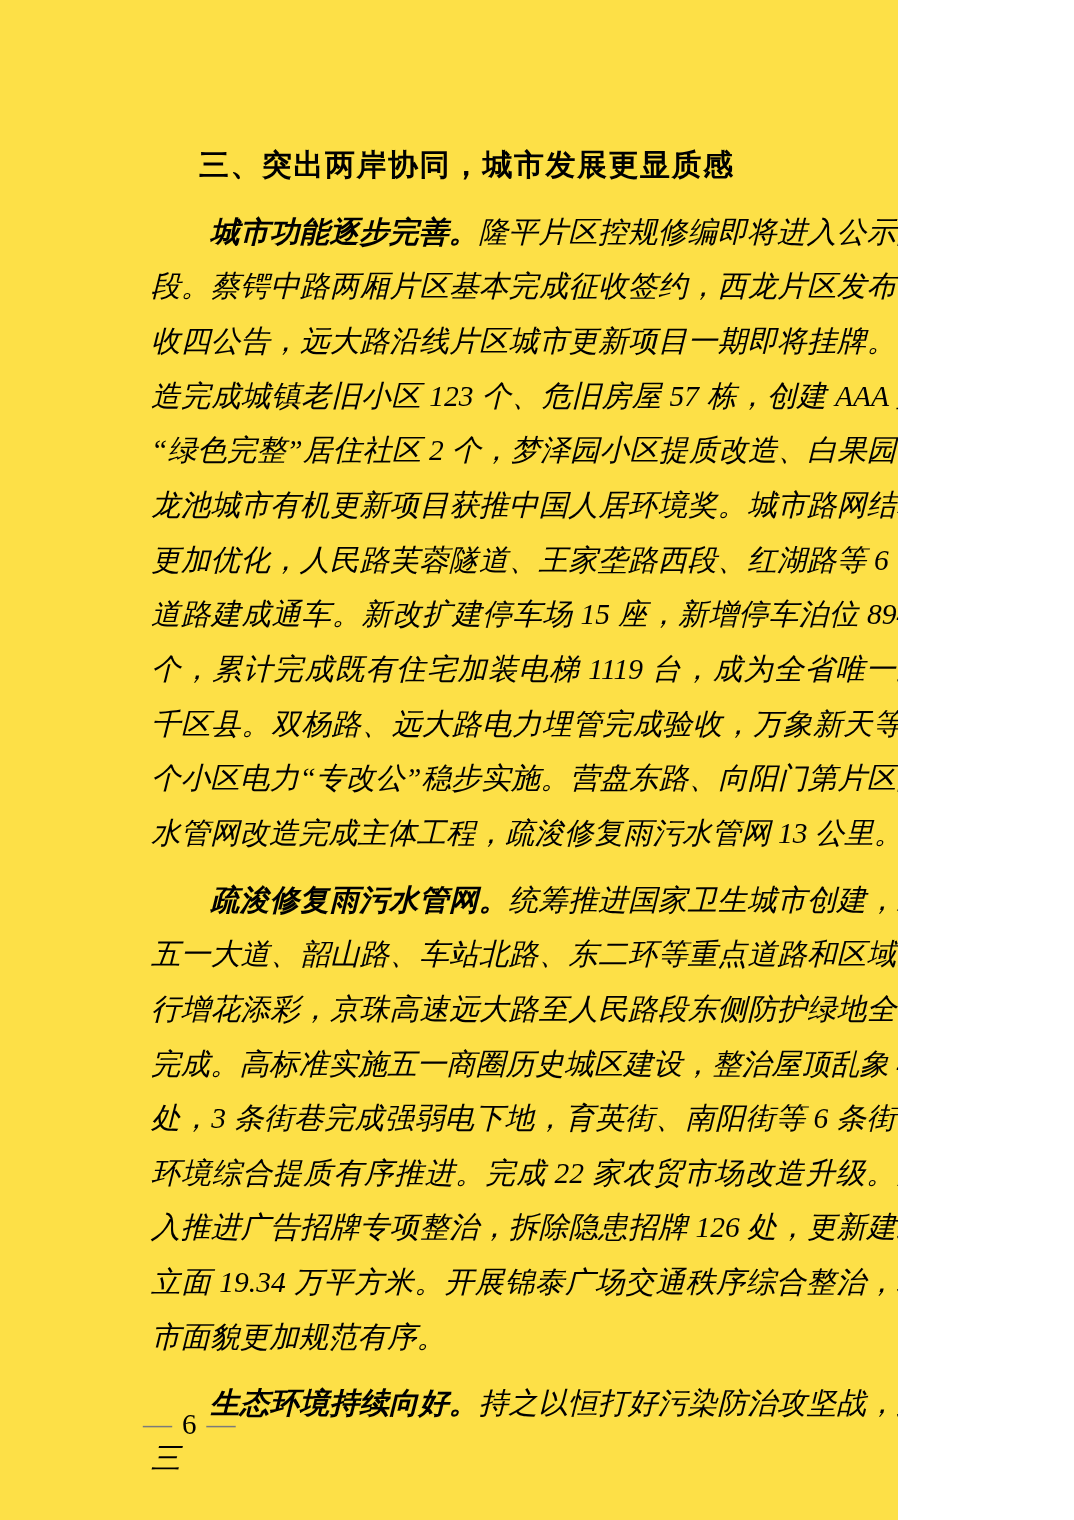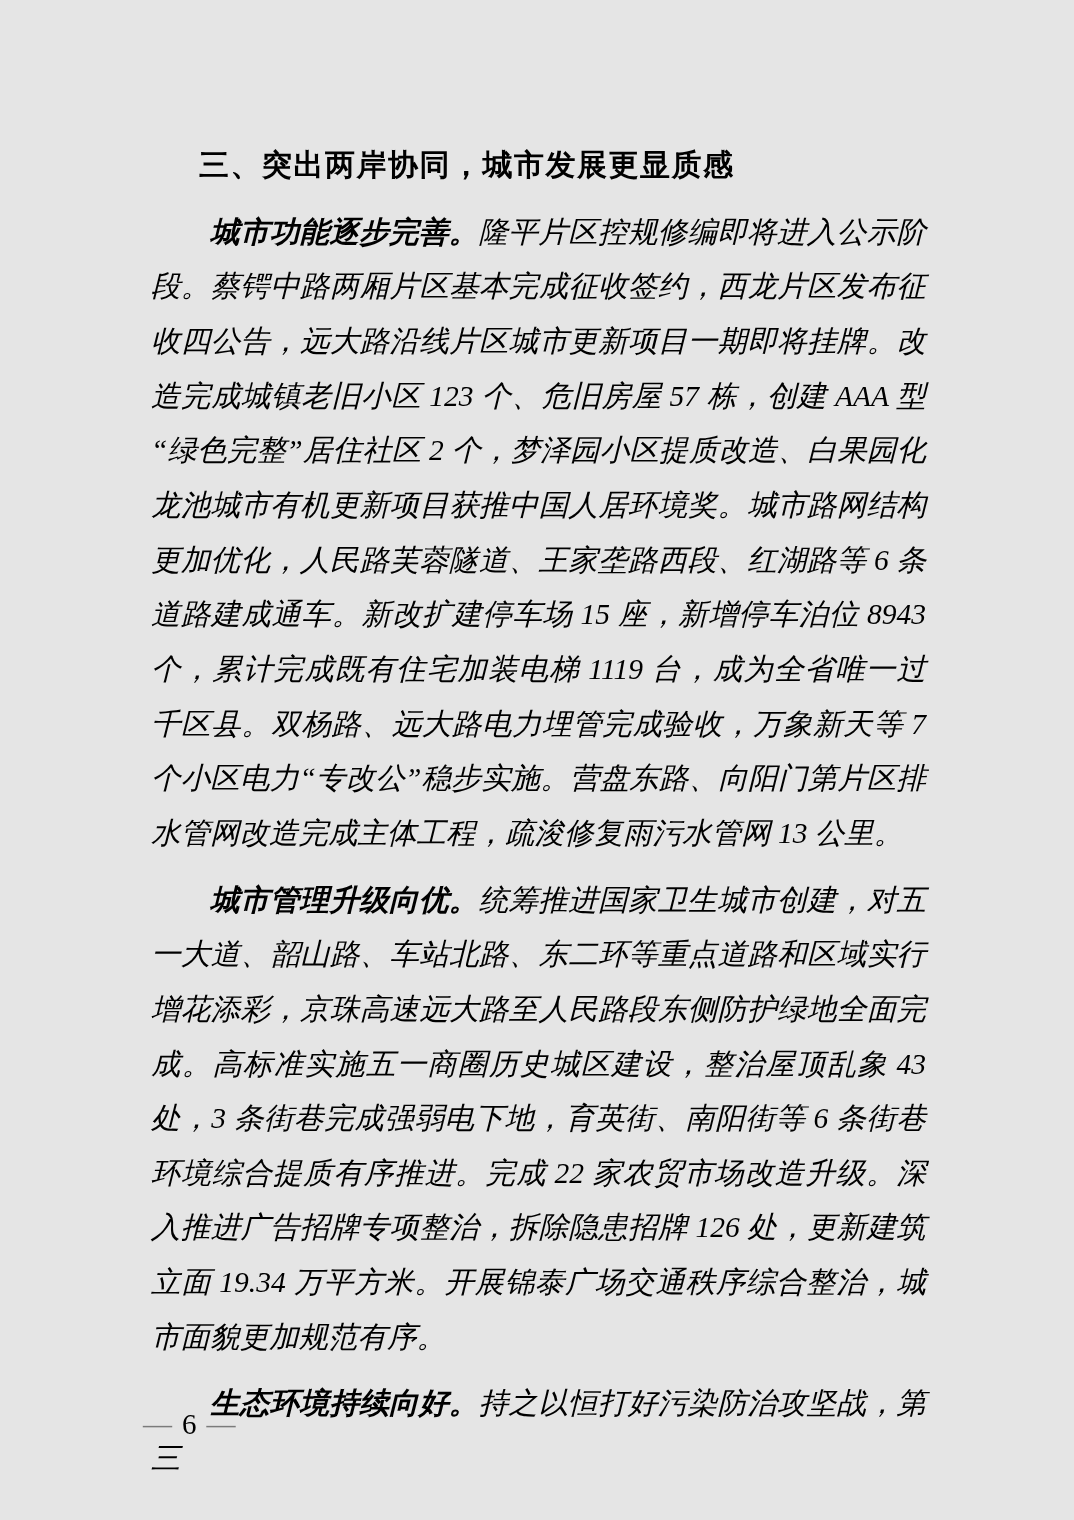--- a/index.html
+++ b/index.html
@@ -2,23 +2,23 @@
 <html lang="zh"><head>
 <meta charset="utf-8">
 <style>
   html, body {
     margin: 0;
     padding: 0;
     background: #ffffff;
   }
   .page {
     position: relative;
-    width: 1074px;
+    width: 898px;
     height: 1520px;
-    background: #e5e5e5;
+    background: #fde047;
     overflow: hidden;
     font-family: "Liberation Serif", serif;
     color: #000000;
   }
   .content {
     position: absolute;
     left: 139px;
     top: 138px;
     width: 799px;
     font-size: 29.5px;
@@ -65,21 +65,21 @@
 <body>
 
 <div class="page">
 
   <div class="content">
 
     <h2 class="heading">三、突出两岸协同，城市发展更显质感</h2>
 
     <p class="para"><span class="lead">城市功能逐步完善。</span><span>隆平片区控规修编即将进入公示阶段。蔡锷中路两厢片区基本完成征收签约，西龙片区发布征收四公告，远大路沿线片区城市更新项目一期即将挂牌。改造完成城镇老旧小区 123 个、危旧房屋 57 栋，创建 AAA 型“绿色完整”居住社区 2 个，梦泽园小区提质改造、白果园化龙池城市有机更新项目获推中国人居环境奖。城市路网结构更加优化，人民路芙蓉隧道、王家垄路西段、红湖路等 6 条道路建成通车。新改扩建停车场 15 座，新增停车泊位 8943 个，累计完成既有住宅加装电梯 1119 台，成为全省唯一过千区县。双杨路、远大路电力埋管完成验收，万象新天等 7 个小区电力“专改公”稳步实施。营盘东路、向阳门第片区排水管网改造完成主体工程，疏浚修复雨污水管网 13 公里。</span></p>
 
-    <p class="para"><span class="lead">城市管理升级向优。</span><span>统筹推进国家卫生城市创建，对五一大道、韶山路、车站北路、东二环等重点道路和区域实行增花添彩，京珠高速远大路至人民路段东侧防护绿地全面完成。高标准实施五一商圈历史城区建设，整治屋顶乱象 43 处，3 条街巷完成强弱电下地，育英街、南阳街等 6 条街巷环境综合提质有序推进。完成 22 家农贸市场改造升级。深入推进广告招牌专项整治，拆除隐患招牌 126 处，更新建筑立面 19.34 万平方米。开展锦泰广场交通秩序综合整治，城市面貌更加规范有序。</span></p>
+    <p class="para"><span class="lead">疏浚修复雨污水管网。</span><span>统筹推进国家卫生城市创建，对五一大道、韶山路、车站北路、东二环等重点道路和区域实行增花添彩，京珠高速远大路至人民路段东侧防护绿地全面完成。高标准实施五一商圈历史城区建设，整治屋顶乱象 43 处，3 条街巷完成强弱电下地，育英街、南阳街等 6 条街巷环境综合提质有序推进。完成 22 家农贸市场改造升级。深入推进广告招牌专项整治，拆除隐患招牌 126 处，更新建筑立面 19.34 万平方米。开展锦泰广场交通秩序综合整治，城市面貌更加规范有序。</span></p>
 
     <p class="para"><span class="lead">生态环境持续向好。</span><span>持之以恒打好污染防治攻坚战，第三</span></p>
 
   </div>
 
   <div class="page-number"><span class="dash">—</span><span class="num">6</span><span class="dash">—</span></div>
 
 </div>
 
 </body></html>

